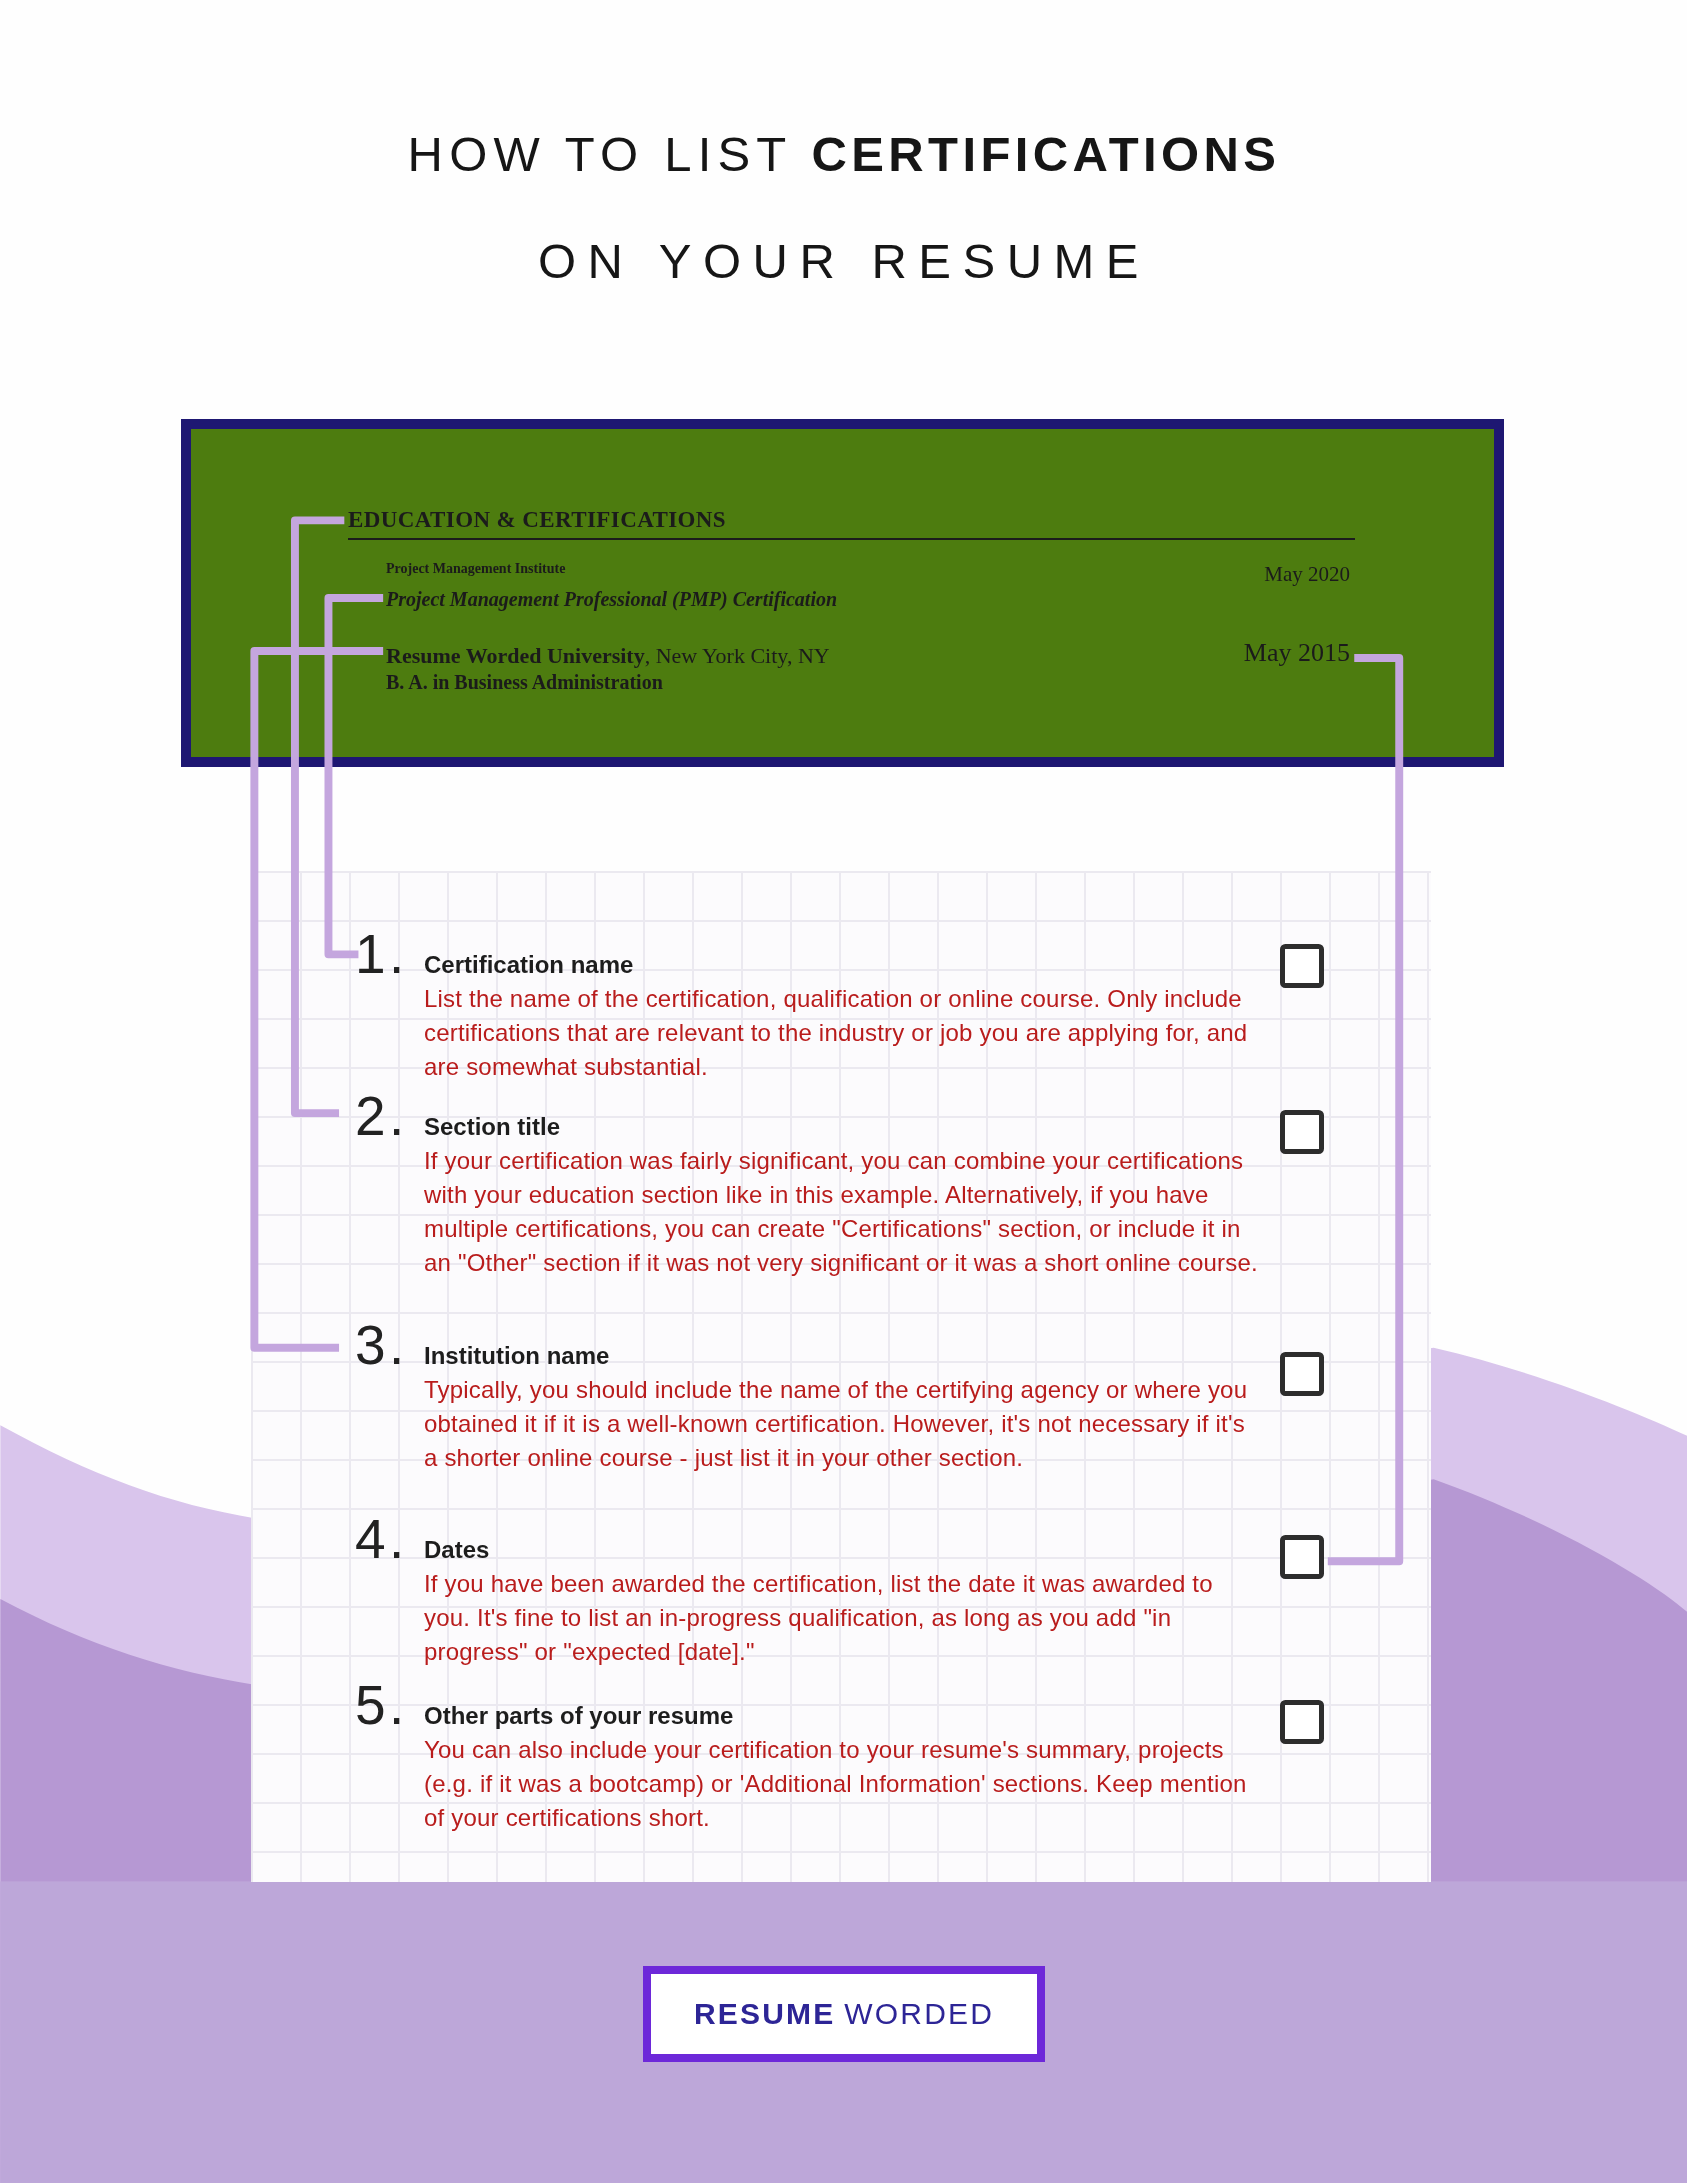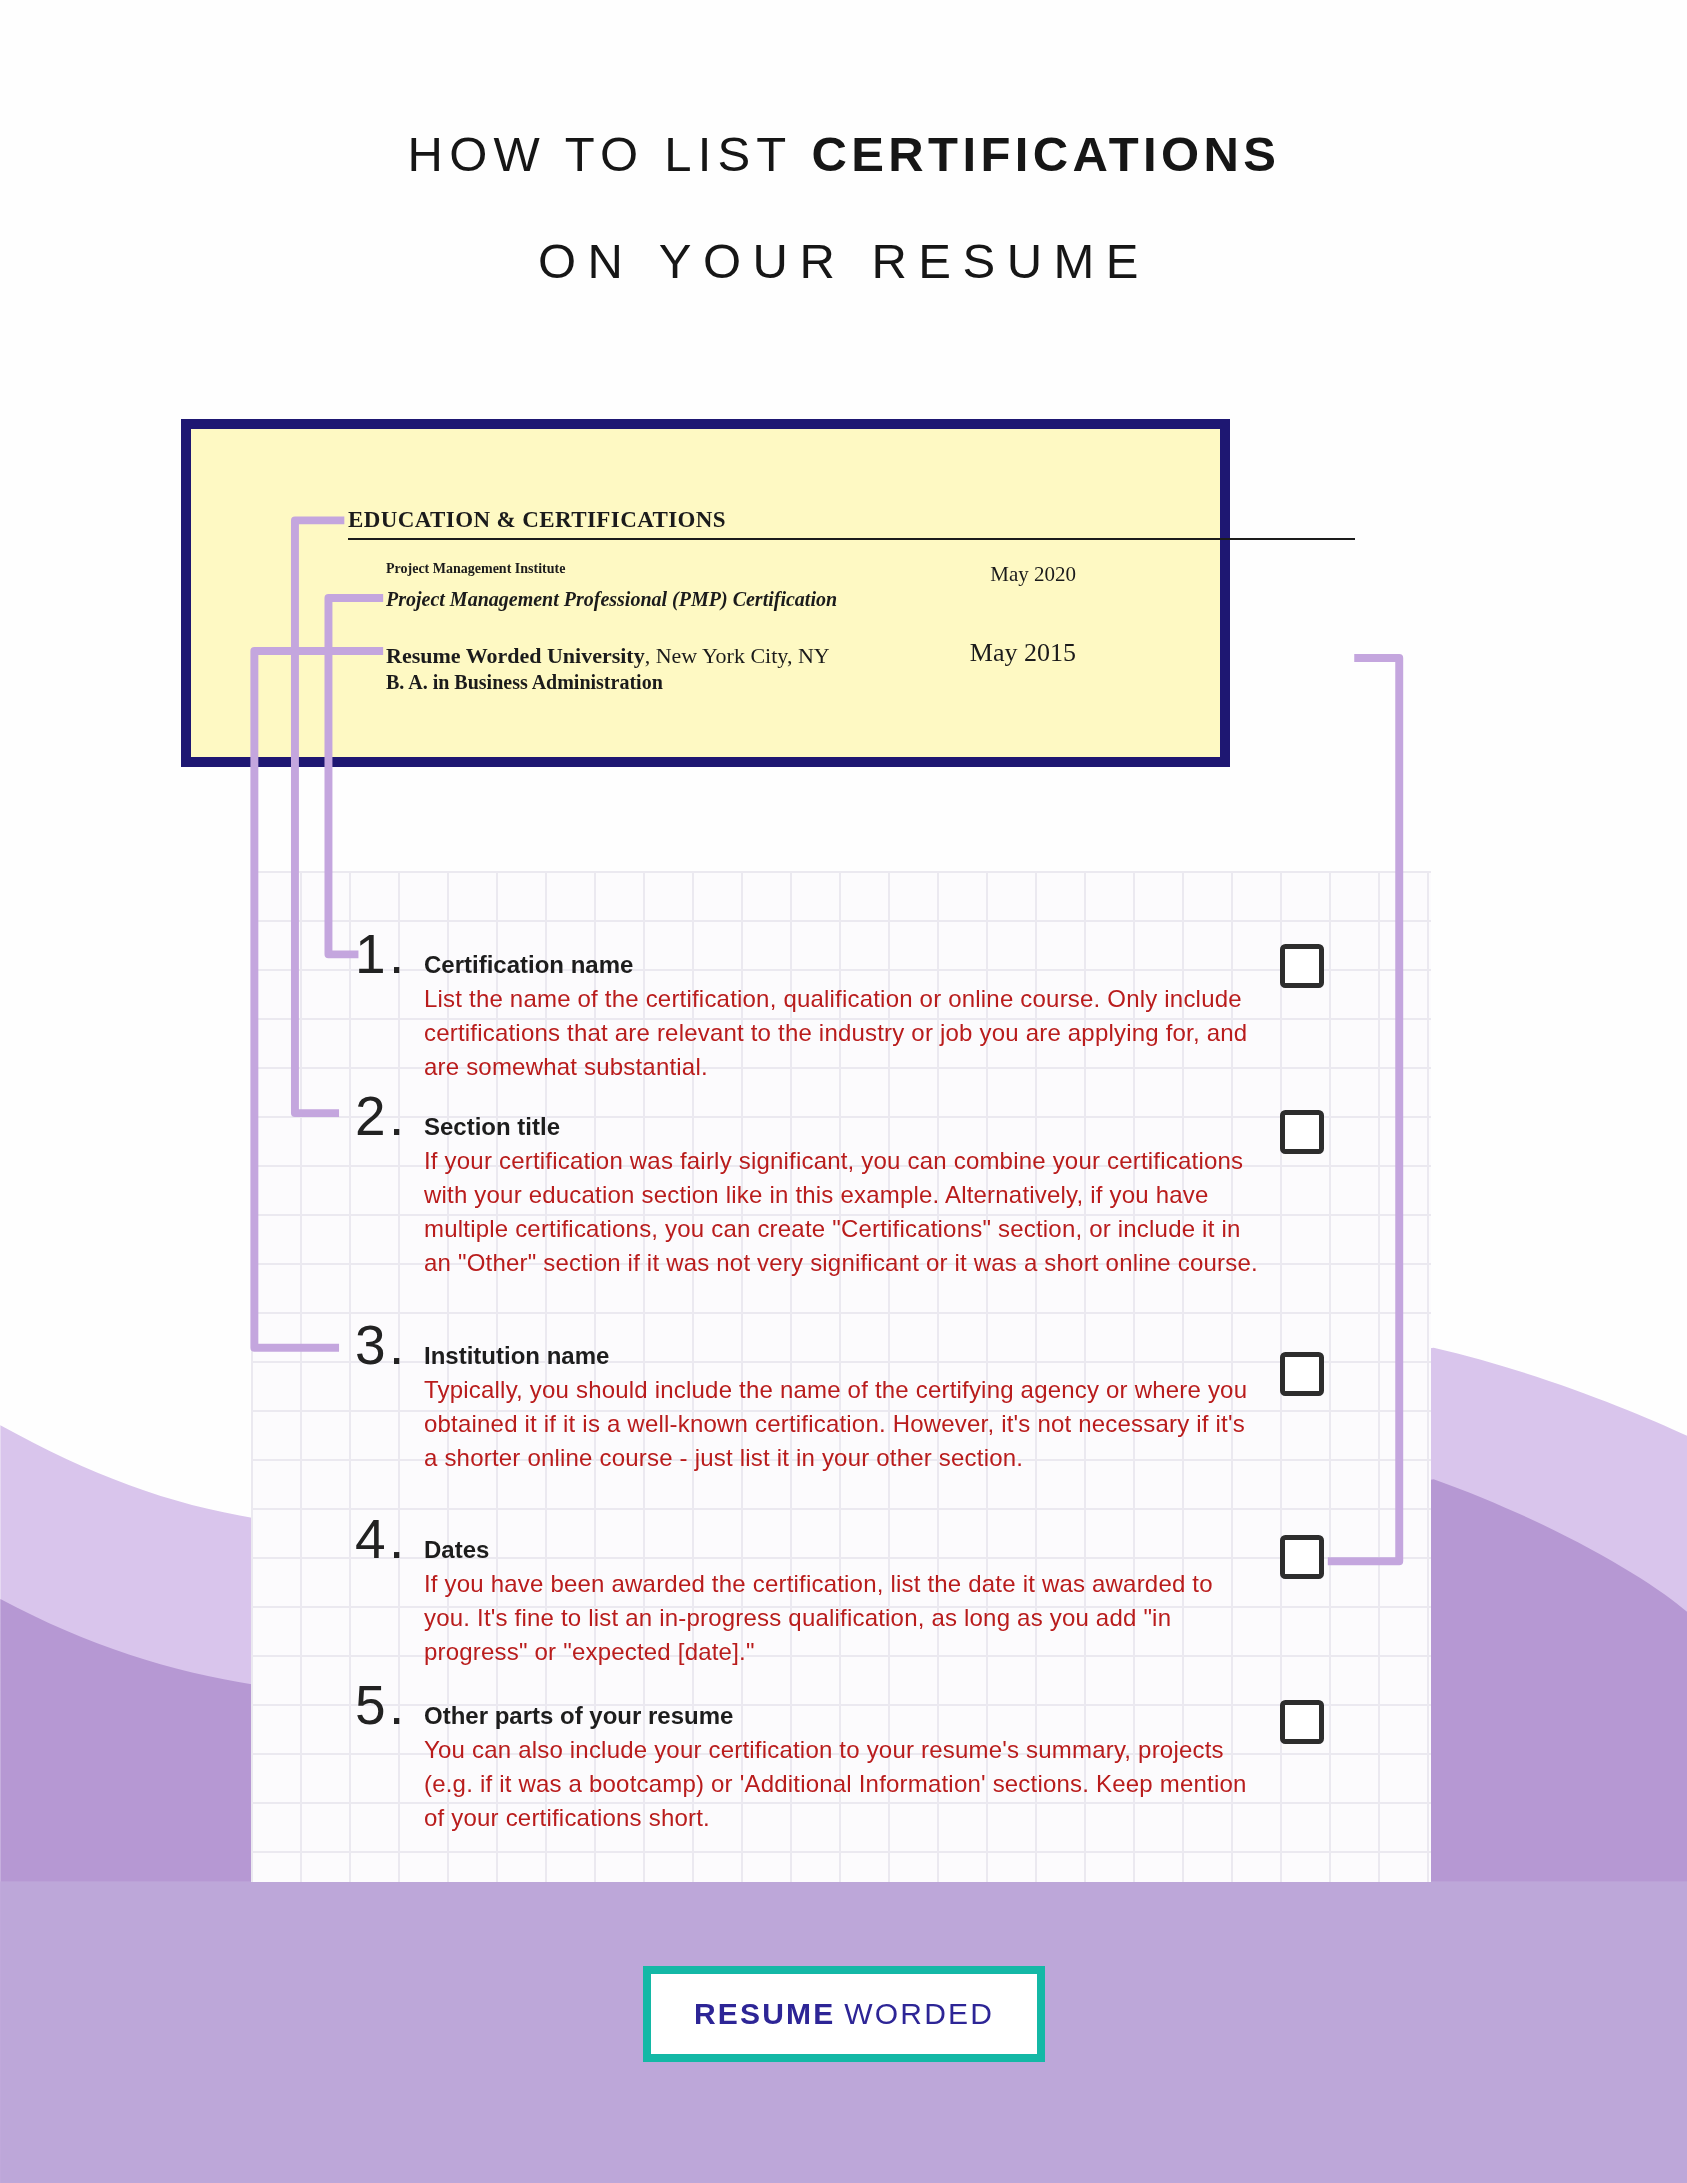--- a/index.html
+++ b/index.html
@@ -9,22 +9,22 @@
   svg.bg{z-index:0;}
   svg.connectors{z-index:6;pointer-events:none;}
 
   
   .title-line{position:absolute;left:0;width:1688px;text-align:center;color:#161616;z-index:2;white-space:nowrap;}
   .title-line1{top:126px;font-size:49px;letter-spacing:6.2px;font-weight:300;}
   .title-line1 .bold{font-weight:800;letter-spacing:4.4px;}
   .title-line2{top:233px;font-size:49px;letter-spacing:11.5px;font-weight:300;}
 
   
-  .resume-box{position:absolute;left:181px;top:419px;width:1049px;height:348px;box-sizing:border-box;
-              border:10.6px solid #1e1772;background:#fef9c3;z-index:2;font-family:"Liberation Serif",serif;color:#1b1b1b;}
+  .resume-box{position:absolute;left:181px;top:419px;width:1323px;height:348px;box-sizing:border-box;
+              border:10.6px solid #1e1772;background:#4d7c0f;z-index:2;font-family:"Liberation Serif",serif;color:#1b1b1b;}
   .rb-header{position:absolute;left:157px;top:78px;font-size:23px;font-weight:700;letter-spacing:0.4px;}
   .rb-underline{position:absolute;left:157px;top:109px;width:1007px;height:1.8px;background:#1c1c1c;}
   .rb-e1-org{position:absolute;left:195px;top:132px;font-size:14px;font-weight:700;}
   .rb-e1-detail{position:absolute;left:195px;top:159px;font-size:20px;font-weight:700;font-style:italic;}
   .rb-e1-date{position:absolute;right:144px;top:133px;font-size:21px;}
   .rb-e2-org{position:absolute;left:195px;top:214px;font-size:22px;font-weight:700;}
   .rb-e2-org .loc{font-weight:400;}
   .rb-e2-detail{position:absolute;left:195px;top:242px;font-size:20px;font-weight:700;}
   .rb-e2-date{position:absolute;right:144px;top:209px;font-size:26px;}
 
@@ -39,21 +39,21 @@
   .item-num{position:absolute;left:0;top:-21px;font-size:55px;font-weight:200;color:#222;letter-spacing:3.5px;line-height:55px;}
   .item-body{margin-left:69px;width:838px;}
   .item-title{font-size:24px;font-weight:700;line-height:34px;color:#1d1d1d;margin:0;}
   .item-desc{font-size:24px;font-weight:400;line-height:34px;color:#b91c1c;margin:0;letter-spacing:0.2px;}
   .checkbox{position:absolute;width:44px;height:44px;box-sizing:border-box;border:5.3px solid #2d2d2d;border-radius:5.3px;background:#ffffff;z-index:3;}
   .cb1{left:1280px;top:944px;} .cb2{left:1280px;top:1110px;} .cb3{left:1280px;top:1352px;}
   .cb4{left:1280px;top:1535px;} .cb5{left:1280px;top:1700px;}
 
   
   .logo-box{position:absolute;left:643px;top:1966px;width:402px;height:96px;box-sizing:border-box;
-            border:8px solid #14b8a6;background:#ffffff;z-index:7;display:flex;align-items:center;justify-content:center;}
+            border:8px solid #6d28d9;background:#ffffff;z-index:7;display:flex;align-items:center;justify-content:center;}
   .logo-text{font-size:30px;letter-spacing:2.2px;color:#2d2596;white-space:nowrap;}
   .logo-text .lb{font-weight:800;}
   .logo-text .lr{font-weight:400;margin-left:8.8px;}
 </style>
 </head>
 <body>
 
 <div class="page">
 
   <svg class="bg" viewBox="0 0 1913 2475" aria-hidden="true">

